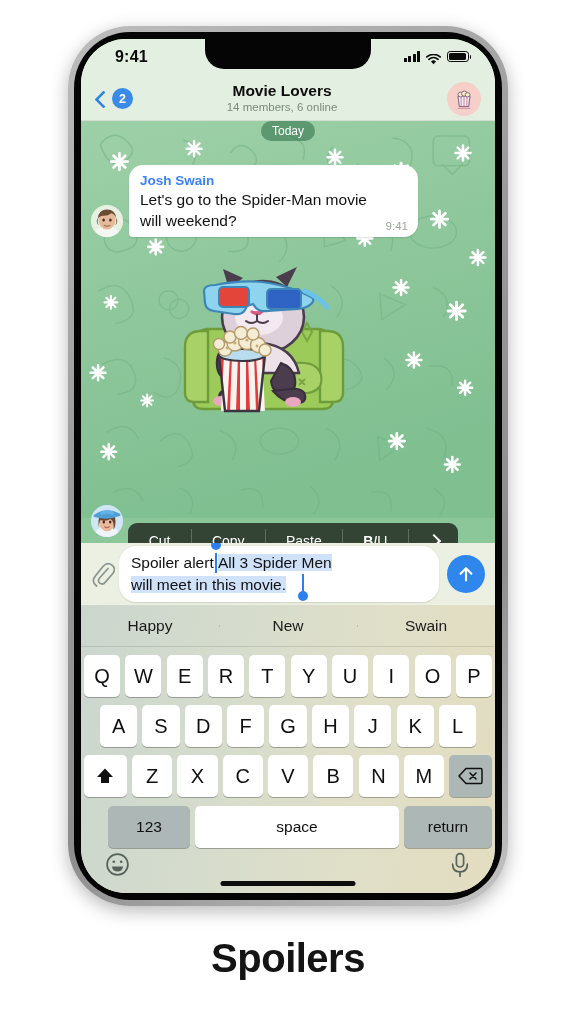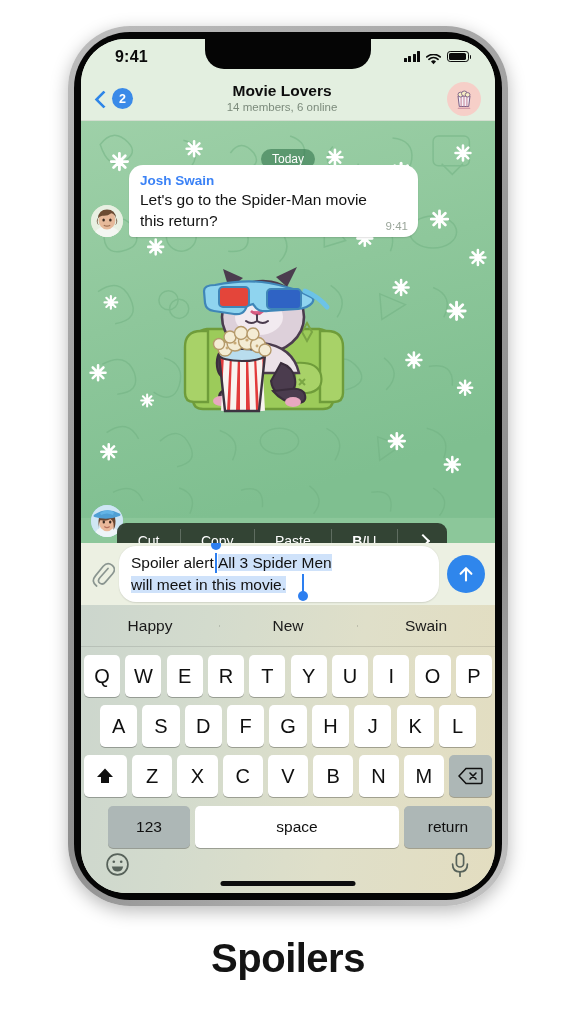--- a/index.html
+++ b/index.html
@@ -80,42 +80,42 @@
     overflow:hidden;
   }
 
   
   .chat-body {
     flex:1 1 auto; position:relative; overflow:hidden;
     background:#8cc79a;
   }
   .pattern { position:absolute; inset:0; }
   .date-chip {
-    position:absolute; left:50%; transform:translateX(-50%); top:28px;
+    position:absolute; left:50%; transform:translateX(-50%); top:0;
     background:rgba(42,110,70,.55); color:#fff; font-size:12px;
     padding:3px 11px; border-radius:11px; z-index:5;
   }
   .msg-row { position:absolute; left:10px; right:28px; top:44px; display:flex; align-items:flex-end; gap:6px; z-index:5; }
   .avatar { width:32px; height:32px; border-radius:50%; flex:0 0 32px; overflow:hidden; background:#cfe3c8; }
   .bubble {
     background:#fff; border-radius:14px; border-bottom-left-radius:4px;
     padding:7px 11px 6px 11px; max-width:305px; position:relative;
     box-shadow:0 1px 1.5px rgba(0,0,0,.12);
   }
   .sender { color:#3b82f6; font-size:13.5px; font-weight:bold; line-height:1.35; }
   .msg-text { font-size:15.5px; color:#121212; line-height:1.33; padding-right:40px; }
   .msg-time { position:absolute; right:10px; bottom:5px; font-size:11.5px; color:#9aa59a; }
 
   
   .sticker { position:absolute; left:96px; top:130px; width:215px; height:175px; z-index:4; }
   .sticker-avatar { position:absolute; left:10px; bottom:6px; width:32px; height:32px; border-radius:50%; overflow:hidden; z-index:6; background:#a9d0e8;}
 
   
   .ctx-menu {
-    position:absolute; left:36px; bottom:-16px; width:330px; height:36px;
+    position:absolute; left:47px; bottom:-16px; width:330px; height:36px;
     background:rgba(44,58,44,.93); border-radius:9px; display:flex; z-index:30;
     overflow:hidden;
   }
   .ctx-item {
     flex:1 1 auto; display:flex; align-items:center; justify-content:center;
     color:#fff; font-size:14px; position:relative;
   }
   .ctx-item + .ctx-item::before{
     content:""; position:absolute; left:0; top:6px; bottom:6px; width:1px;
     background:rgba(255,255,255,.22);
@@ -350,21 +350,21 @@
               <path d="M7.5 12 q-2 5 .4 8 q-2.6-1.4-2-5z" fill="#6b4b33"></path>
               <path d="M24.5 12 q2 5 -.4 8 q2.6-1.4 2-5z" fill="#6b4b33"></path>
               <ellipse cx="12.6" cy="15" rx="1.25" ry="1.5" fill="#3a2a20"></ellipse>
               <ellipse cx="19.4" cy="15" rx="1.25" ry="1.5" fill="#3a2a20"></ellipse>
               <path d="M13.2 20.4 q2.8 1.5 5.6 0" stroke="#9d6f52" stroke-width="1.1" fill="none" stroke-linecap="round"></path>
             </svg>
           </div>
           <div class="bubble">
             <div class="sender">Josh Swain</div>
             <div class="msg-text">Let's go to the Spider-Man movie</div>
-            <div class="msg-text">this return?</div>
+            <div class="msg-text">will weekend?</div>
             <div class="msg-time">9:41</div>
           </div>
         </div>
 
         <div class="sticker">
           <svg viewBox="0 0 215 175" width="215" height="175">
 
             <path d="M30 78 q-14 2 -14 18 l0 52 q0 10 10 10 l120 0 q10 0 10-10 l0-52 q0-16-14-18z" fill="#9ccb5a" stroke="#6f9c3a" stroke-width="2.4"></path>
             <path d="M24 80 q-16 0 -16 16 l0 46 q0 9 9 9 l14 0 l0-71z" fill="#a8d268" stroke="#6f9c3a" stroke-width="2.4"></path>
             <path d="M150 80 q16 0 16 16 l0 46 q0 9-9 9 l-14 0 l0-71z" fill="#a8d268" stroke="#6f9c3a" stroke-width="2.4"></path>

